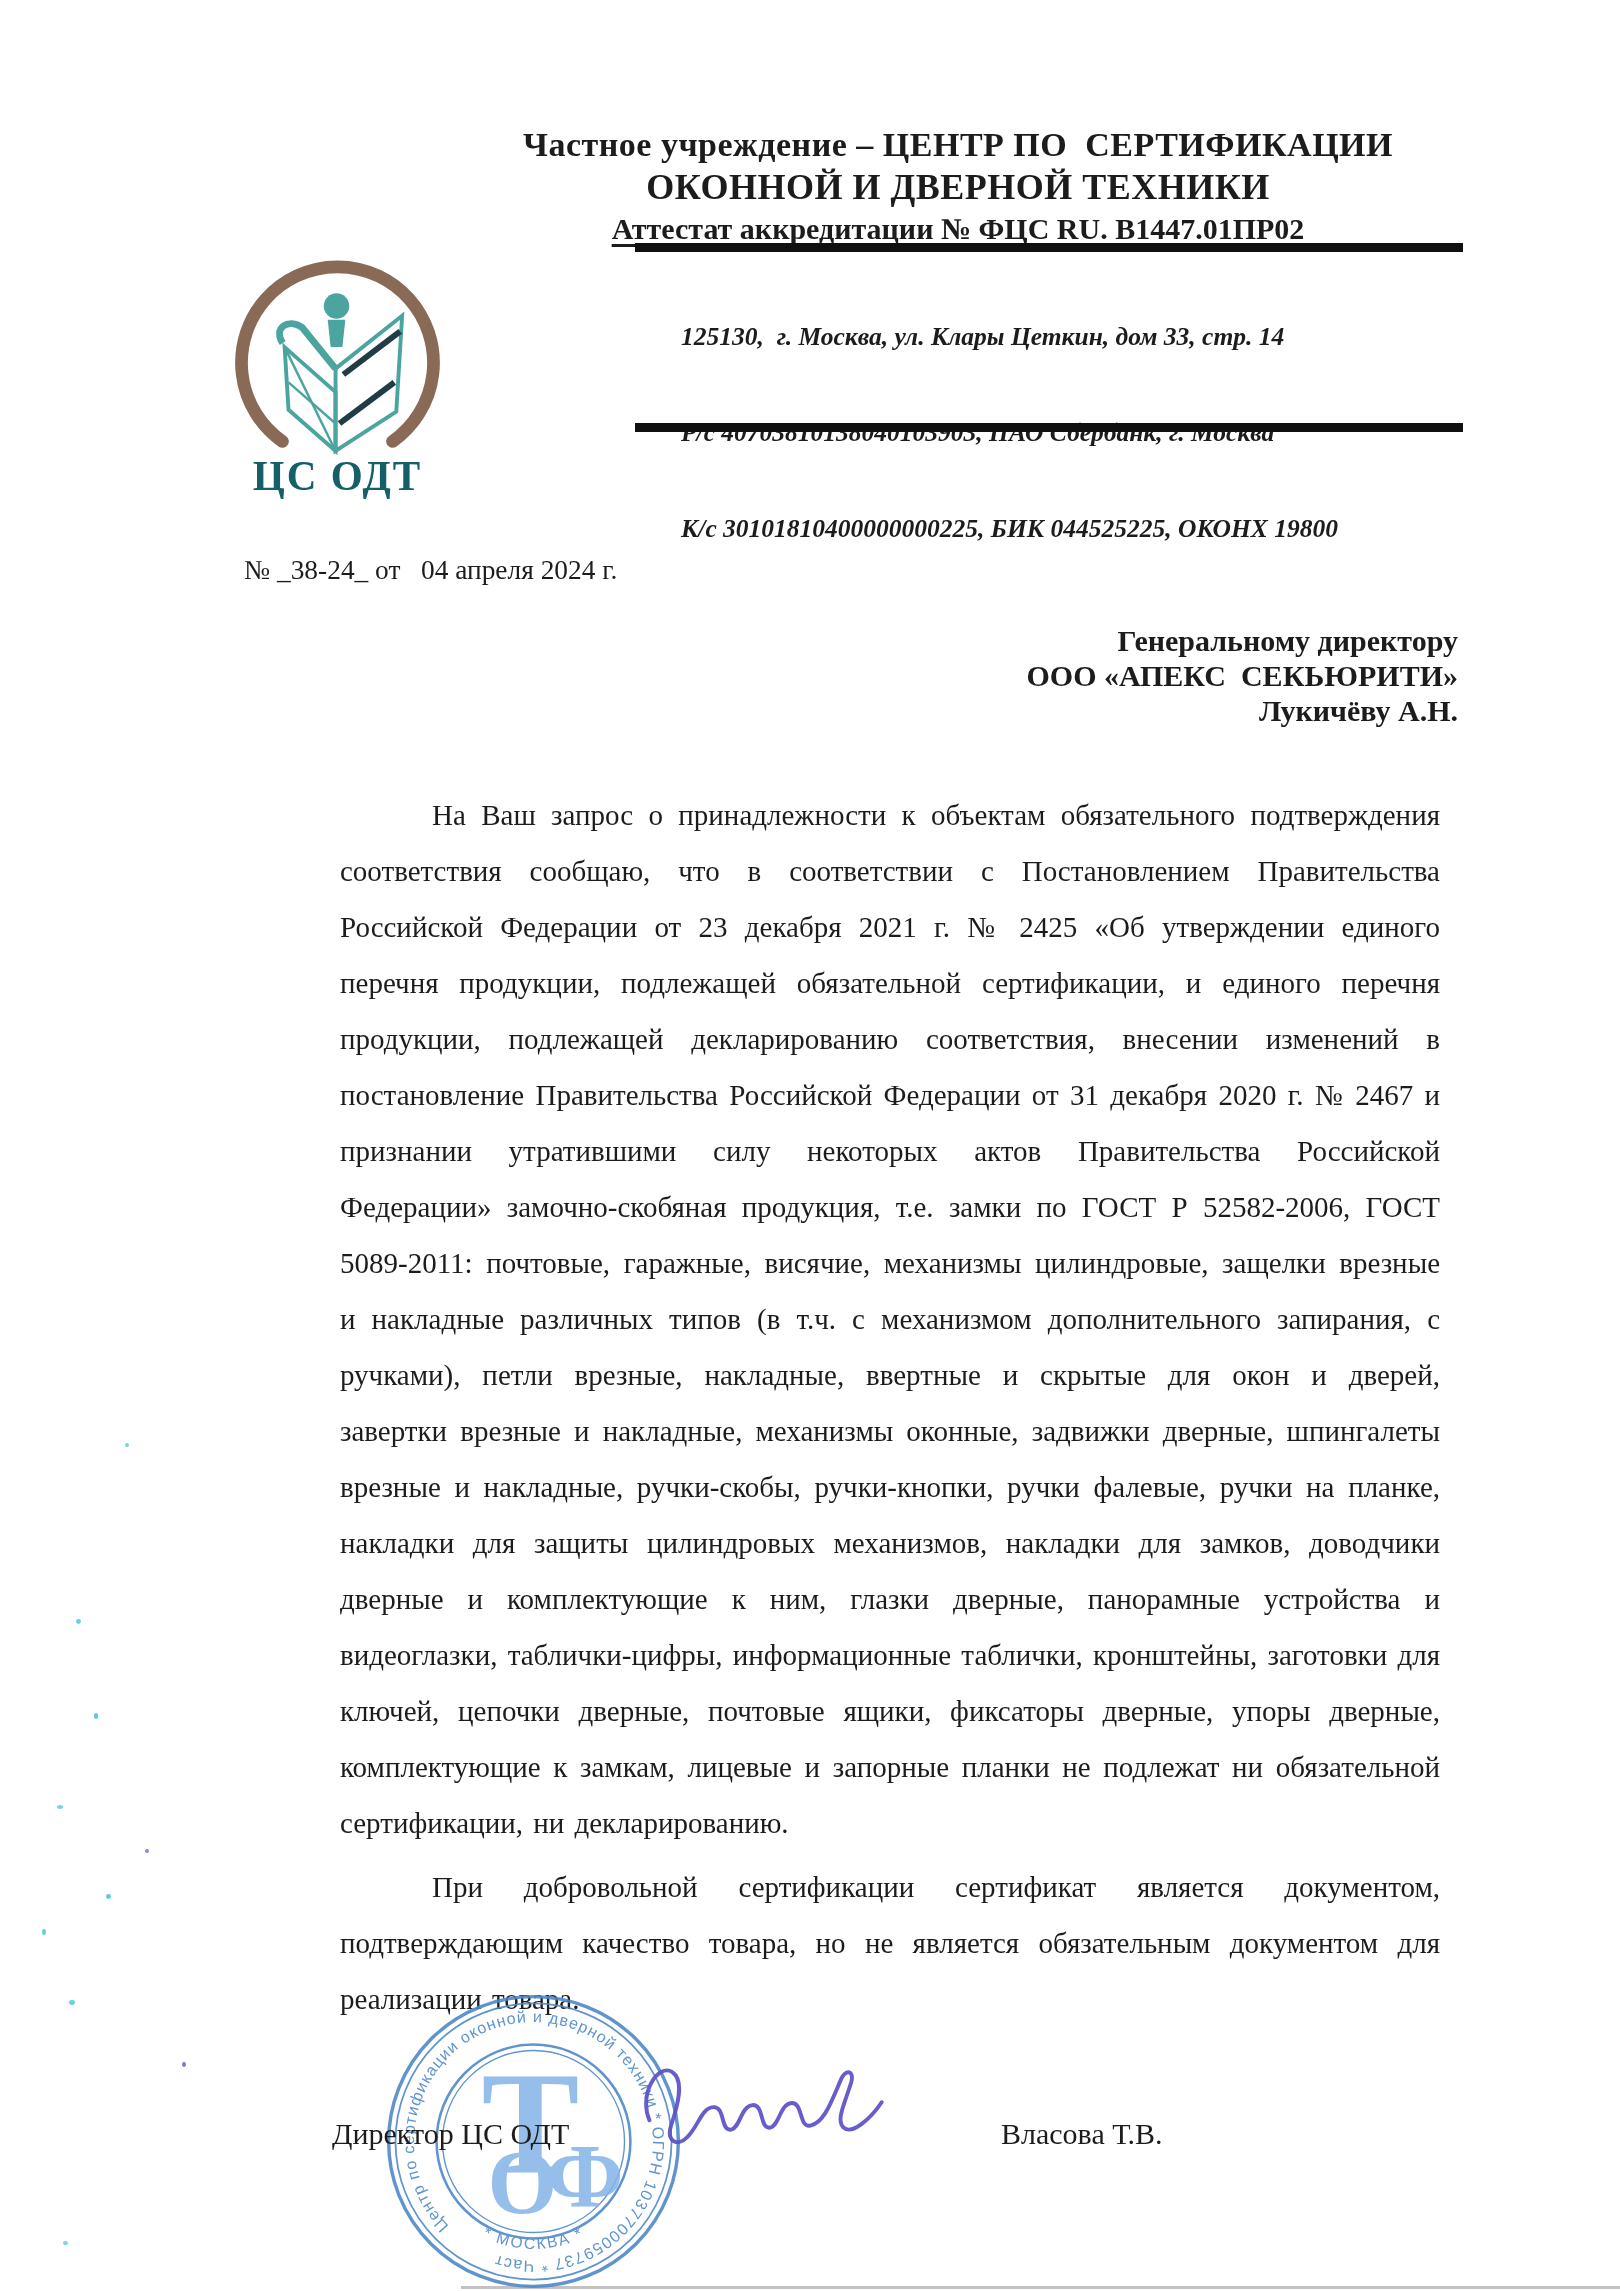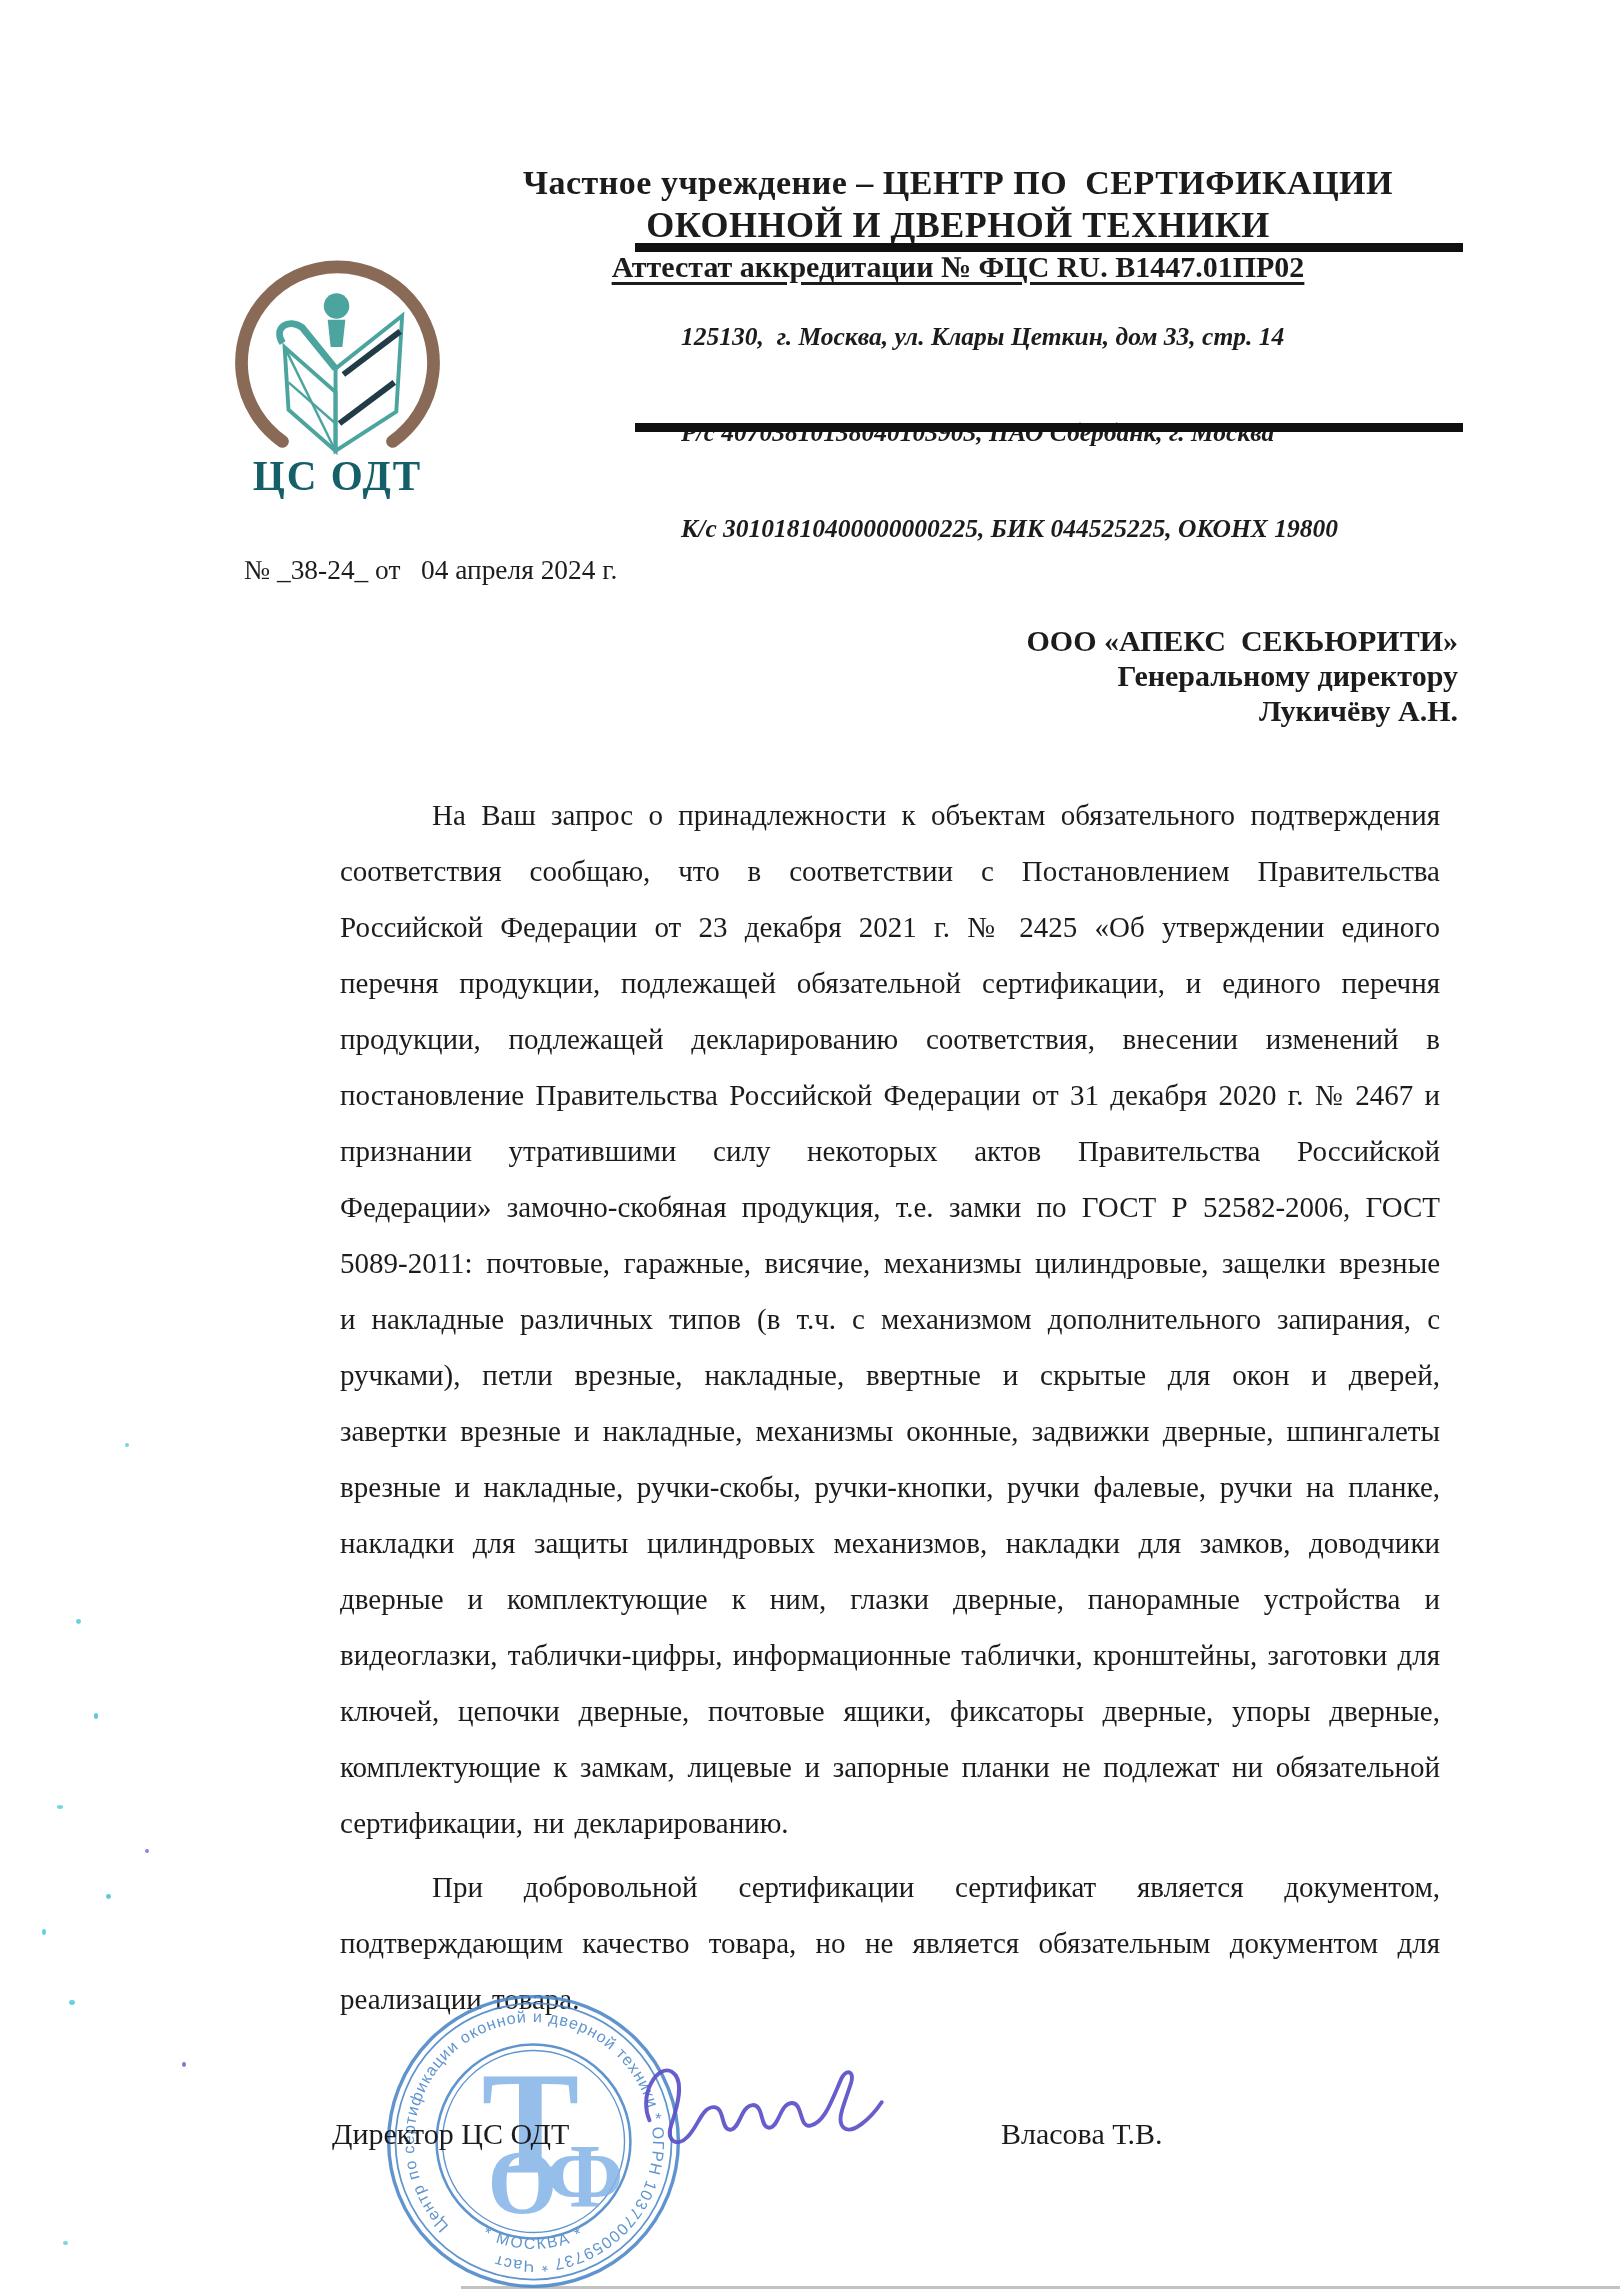--- a/index.html
+++ b/index.html
@@ -5,21 +5,21 @@
   html,body{margin:0;padding:0;}
   .page{
     position:relative;
     width:1620px;height:2292px;
     background:#ffffff;
     overflow:hidden;
     font-family:"Liberation Serif","DejaVu Serif",serif;
     color:#1c1c1c;
   }
   
-  .head-col{position:absolute;left:446px;top:123px;width:1024px;text-align:center;margin-top:38px;}
+  .head-col{position:absolute;left:446px;top:123px;width:1024px;text-align:center;}
   .t1{font-weight:bold;font-size:34px;line-height:43px;white-space:pre;letter-spacing:0.5px;}
   .t2{font-weight:bold;font-size:36px;line-height:43px;white-space:pre;letter-spacing:0.5px;}
   .t3{font-weight:bold;font-size:30px;line-height:39px;white-space:pre;text-decoration:underline;text-underline-offset:4.9px;}
   .bar{position:absolute;left:635px;width:828px;height:8.8px;background:#101010;}
   .bar-top{top:243px;}
   .bar-bottom{top:423px;}
   .addr{position:absolute;left:681px;top:257px;width:686px;
         font-style:italic;font-weight:bold;font-size:25.5px;line-height:32px;white-space:pre;}
   
   .logo{position:absolute;left:218px;top:245px;width:239px;height:261px;}
@@ -82,22 +82,22 @@
         <path d="M186 88 L128 132" stroke="#16323e" stroke-width="6"></path>
         <path d="M180 140 L124 182" stroke="#16323e" stroke-width="6"></path>
       </g>
       <text x="122" y="250" text-anchor="middle" font-family="Liberation Serif, DejaVu Serif, serif" font-size="42" font-weight="bold" letter-spacing="2" fill="#145f68">ЦС ОДТ</text>
     </svg>
   </div>
 
   <div class="refline">№ _38-24_ от   04 апреля 2024 г.</div>
 
   <div class="recipient">
+    <div>Генеральному директору</div>
     <div>ООО «АПЕКС  СЕКЬЮРИТИ»</div>
-    <div>Генеральному директору</div>
     <div>Лукичёву А.Н.</div>
   </div>
 
   <div class="body-text">
     <p>На Ваш запрос о принадлежности к объектам обязательного подтверждения соответствия сообщаю, что в соответствии с Постановлением Правительства Российской Федерации от 23 декабря 2021 г. № 2425 «Об утверждении единого перечня продукции, подлежащей обязательной сертификации, и единого перечня продукции, подлежащей декларированию соответствия, внесении изменений в постановление Правительства Российской Федерации от 31 декабря 2020 г. № 2467 и признании утратившими силу некоторых актов Правительства Российской Федерации» замочно-скобяная продукция, т.е. замки по ГОСТ Р 52582-2006, ГОСТ 5089-2011: почтовые, гаражные, висячие, механизмы цилиндровые, защелки врезные и накладные различных типов (в т.ч. с механизмом дополнительного запирания, с ручками), петли врезные, накладные, ввертные и скрытые для окон и дверей, завертки врезные и накладные, механизмы оконные, задвижки дверные, шпингалеты врезные и накладные, ручки-скобы, ручки-кнопки, ручки фалевые, ручки на планке, накладки для защиты цилиндровых механизмов, накладки для замков, доводчики дверные и комплектующие к ним, глазки дверные, панорамные устройства и видеоглазки, таблички-цифры, информационные таблички, кронштейны, заготовки для ключей, цепочки дверные, почтовые ящики, фиксаторы дверные, упоры дверные, комплектующие к замкам, лицевые и запорные планки не подлежат ни обязательной сертификации, ни декларированию.</p>
     <p>При добровольной сертификации сертификат является документом, подтверждающим качество товара, но не является обязательным документом для реализации товара.</p>
   </div>
 
   <div class="stamp">
     <svg width="323" height="323" viewBox="0 0 330 330">

